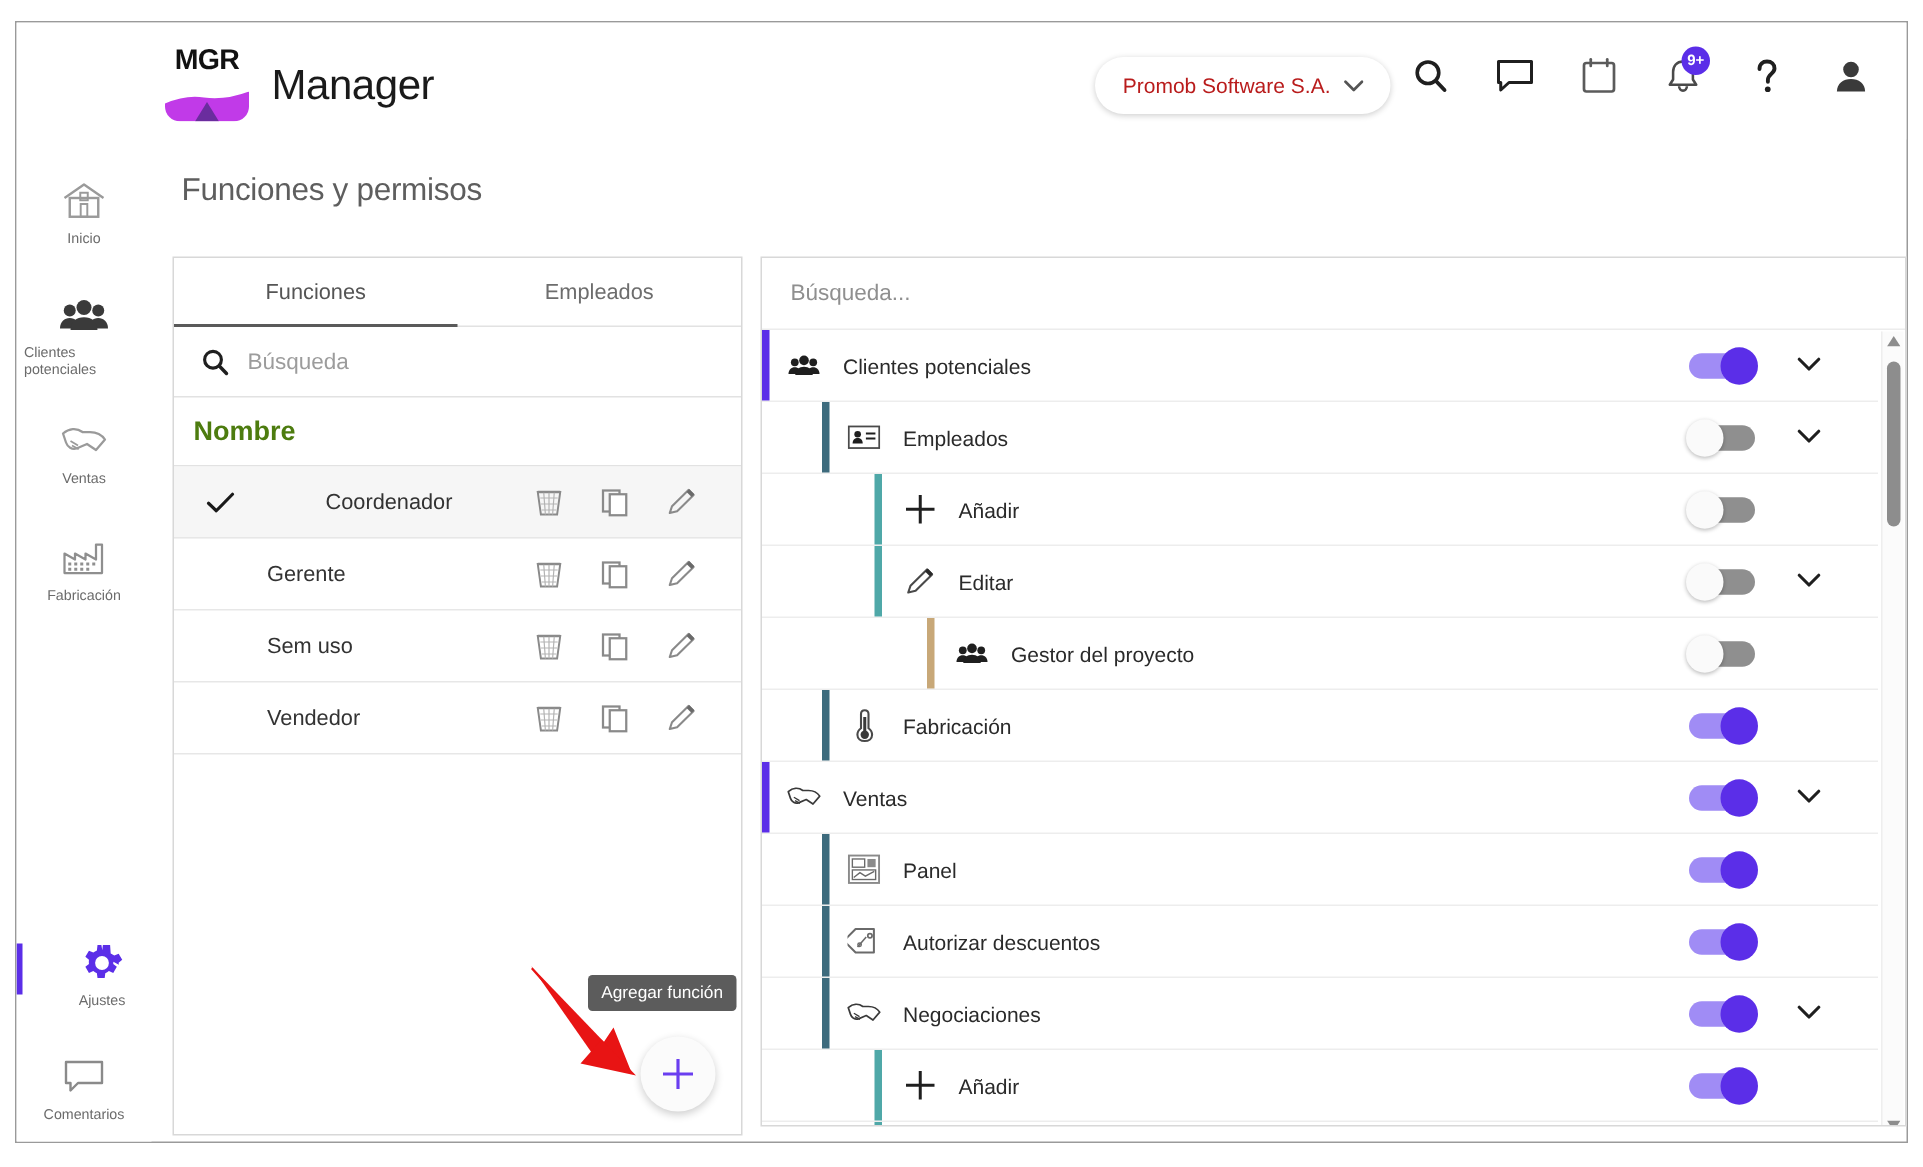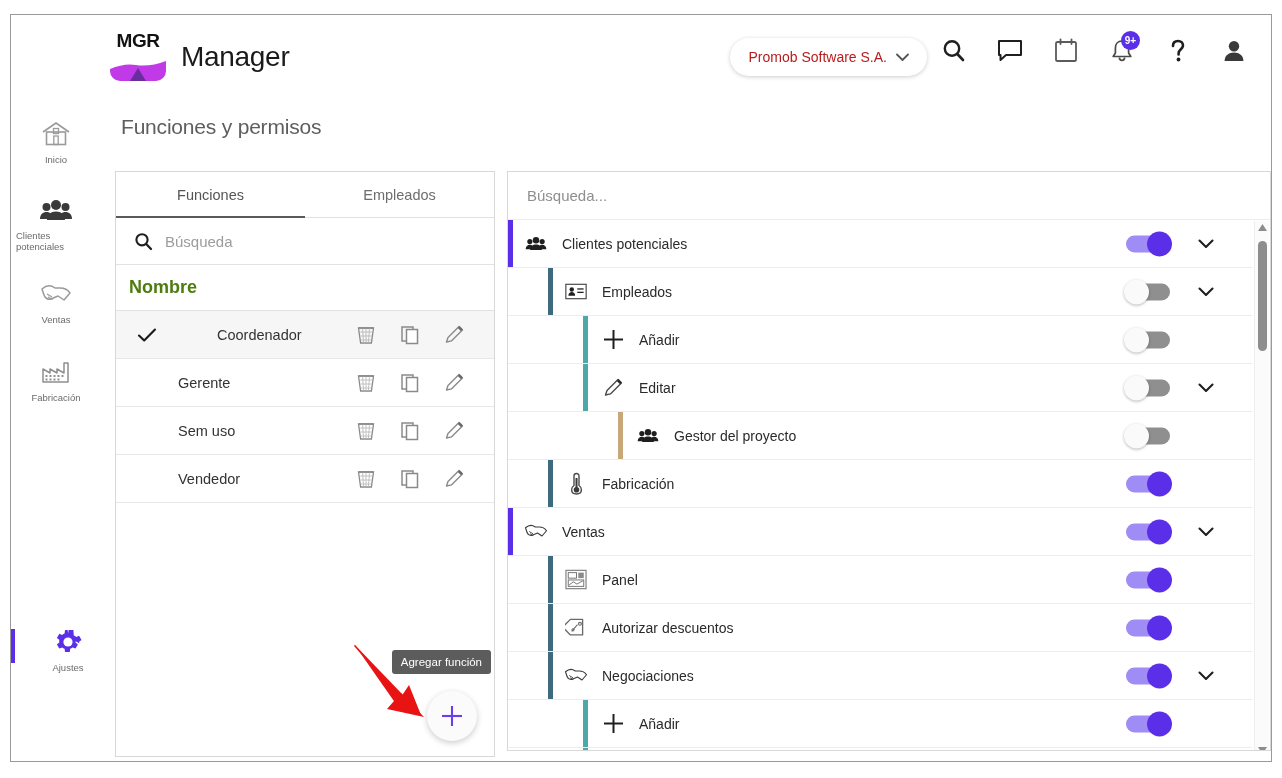--- a/index.html
+++ b/index.html
@@ -357,20 +357,28 @@
     <div class="side-item active" style="position:absolute;top:528px;padding-left:24px;">
       <div class="side-icon">
         <svg width="28" height="28" viewBox="0 0 28 28">
           <path fill="#5b2ee8" d="M14 9.2a4.8 4.8 0 100 9.6 4.8 4.8 0 000-9.6zm11.2 6a11 11 0 00-.1-1.4l2.4-1.9-2.4-4.1-2.9 1.2a11 11 0 00-2.4-1.4L19.4 2h-4.8l-.4 3.2v.4l-.6-3.6H11l-.4 3.6a11 11 0 00-2.4 1.4L5.3 5.8 2.9 9.9l2.4 1.9a11 11 0 000 2.8L2.9 16.5l2.4 4.1 2.9-1.2a11 11 0 002.4 1.4l.4 3.2h4.8l.4-3.2a11 11 0 002.4-1.4l2.9 1.2 2.4-4.1-2.4-1.9c.05-.46.07-.93.07-1.4z"></path>
           <circle cx="14" cy="14" r="4.6" fill="#ffffff"></circle>
         </svg>
       </div>
       <div class="side-label">Ajustes</div>
     </div>
 
+    <div class="side-item" style="position:absolute;top:604px;">
+      <div class="side-icon">
+        <svg width="30" height="28" viewBox="0 0 30 28">
+          <path d="M3 4 H27 V18 H11 L6 23 V18 H3 Z" stroke="#8a8a8a" stroke-width="1.6" fill="none" stroke-linejoin="round"></path>
+        </svg>
+      </div>
+      <div class="side-label">Comentarios</div>
+    </div>
   </div>
 
   <div class="page-title">Funciones y permisos</div>
 
   <div class="left-panel">
     <div class="tabs">
       <div class="tab active">Funciones</div>
       <div class="tab">Empleados</div>
     </div>
 

